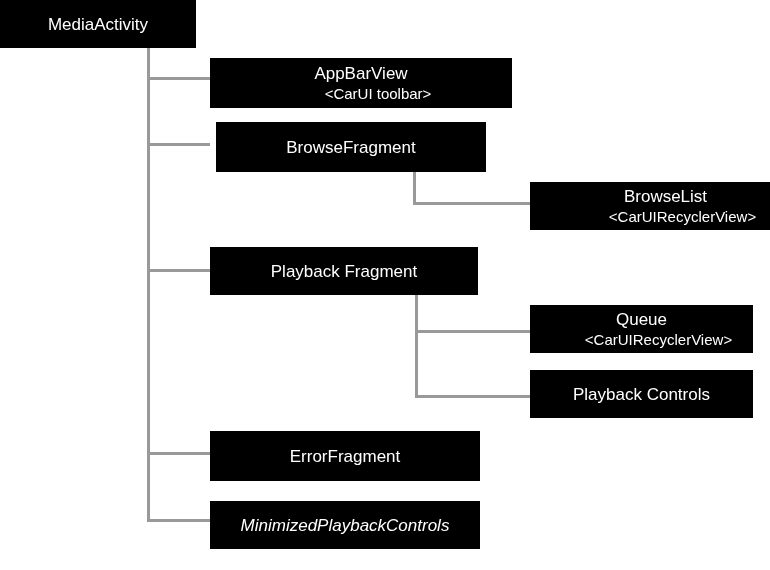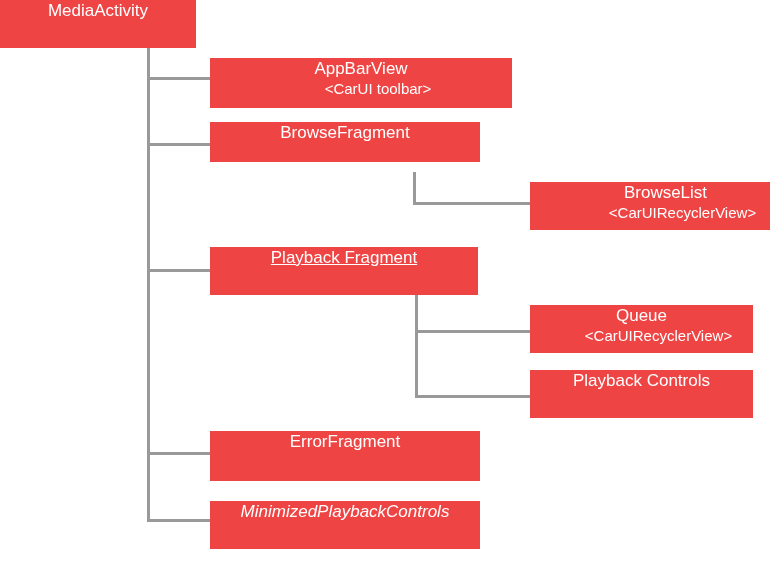--- a/index.html
+++ b/index.html
@@ -10,26 +10,26 @@
   #canvas {
     position: relative;
     width: 770px;
     height: 570px;
     background: #ffffff;
     font-family: "Liberation Sans", sans-serif;
     overflow: hidden;
   }
   .node {
     position: absolute;
-    background: #ef4444;
+    background: #000000;
     color: #ffffff;
     display: flex;
     flex-direction: column;
     align-items: center;
-    justify-content: flex-start;
+    justify-content: center;
     text-align: center;
   }
   .node .label {
     font-size: 17px;
     line-height: 21px;
     white-space: nowrap;
   }
   .node .sublabel {
     font-size: 15px;
     line-height: 19px;
@@ -37,23 +37,23 @@
     margin-left: 34px;
   }
   .conn {
     position: absolute;
     background: #999999;
   }
 
   
   #n-media        { left: 0px;   top: 0px;   width: 196px; height: 48px; }
   #n-appbar       { left: 210px; top: 58px;  width: 302px; height: 50px; }
-  #n-browsefrag   { left: 210px; top: 122px; width: 270px; height: 40px; }
+  #n-browsefrag   { left: 216px; top: 122px; width: 270px; height: 50px; }
   #n-browselist   { left: 530px; top: 182px; width: 223px; height: 48px; padding-left: 24px; }
-  #n-playbackfrag { left: 210px; top: 247px; width: 268px; height: 48px; text-decoration: underline; }
+  #n-playbackfrag { left: 210px; top: 247px; width: 268px; height: 48px; }
   #n-queue        { left: 530px; top: 305px; width: 223px; height: 48px; }
   #n-playbackctl  { left: 530px; top: 370px; width: 223px; height: 48px; }
   #n-errorfrag    { left: 210px; top: 431px; width: 270px; height: 50px; }
   #n-minimized    { left: 210px; top: 501px; width: 270px; height: 48px; font-style: italic; }
 
   
   #c-trunk         { left: 147px; top: 48px;  width: 3px;   height: 474px; }
   #c-appbar-h      { left: 147px; top: 77px;  width: 63px;  height: 3px; }
   #c-browse-h      { left: 147px; top: 143px; width: 63px;  height: 3px; }
   #c-playback-h    { left: 147px; top: 269px; width: 63px;  height: 3px; }

